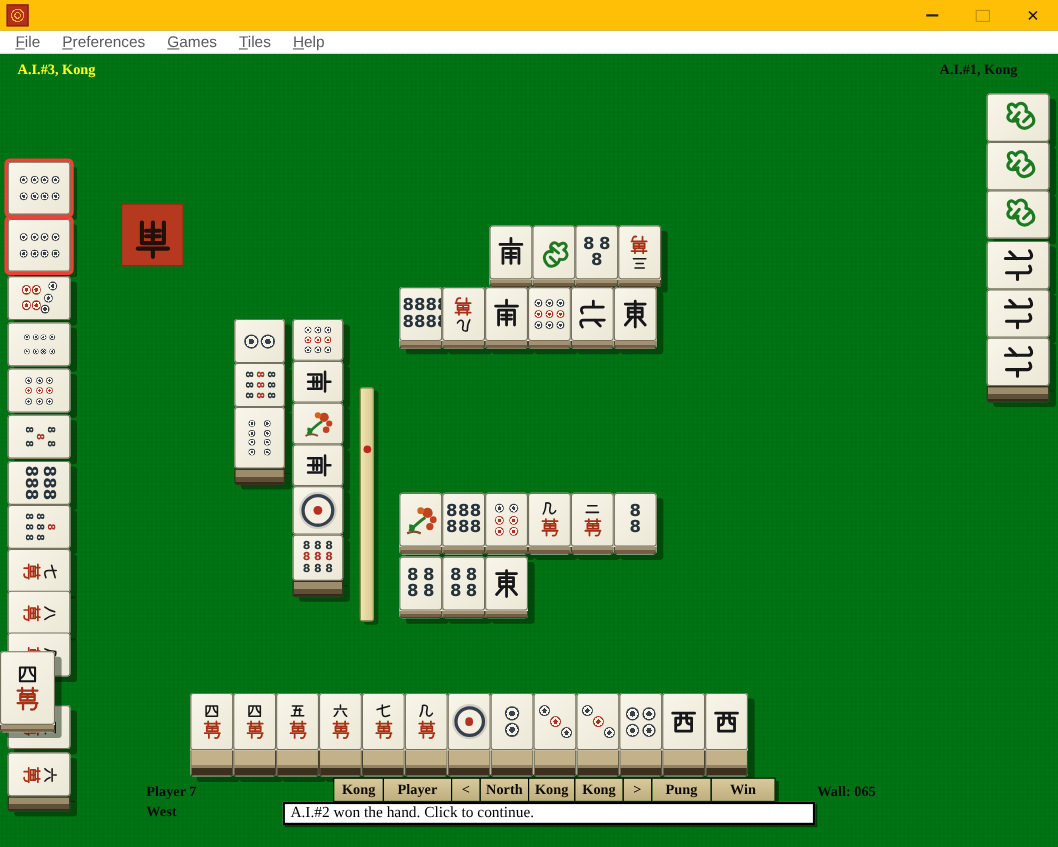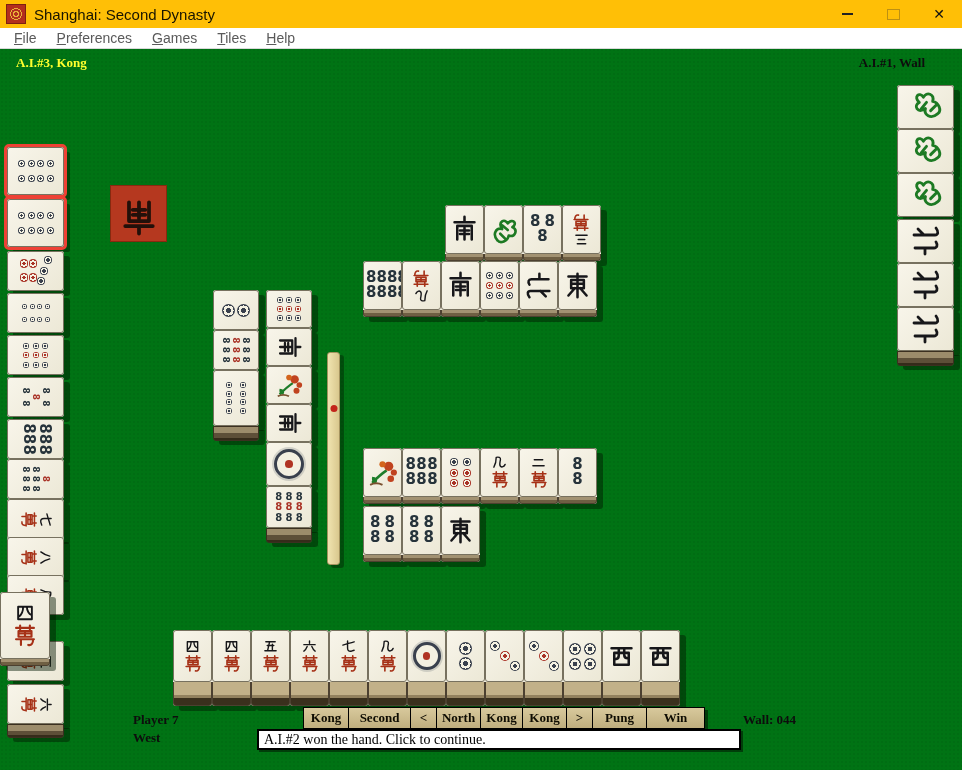--- a/index.html
+++ b/index.html
@@ -64,21 +64,20 @@
   .indicator{position:absolute;display:flex;align-items:center;justify-content:center;border:1px solid #87290f;box-sizing:border-box}
   .stick{position:absolute;border:1px solid #a4935f;border-radius:3px;box-sizing:border-box;
          background:linear-gradient(90deg,#f0e4b0,#d9c88e);box-shadow:4px 3px 0 rgba(0,22,0,.4)}
   .stick i{position:absolute;left:50%;transform:translateX(-50%);width:7px;height:7px;border-radius:50%;background:#c3251a}
 </style>
 </head>
 <body>
 
 <div class="titlebar">
   <div class="title-icon"></div>
-  <div class="title-text">Shanghai: Second Dynasty</div>
   <div class="win-controls">
     <div class="win-btn">
         <div class="min-glyph"></div>
       </div>
     <div class="win-btn">
         <div class="max-glyph"></div>
       </div>
     <div class="win-btn">
         <div class="close-glyph">✕</div>
       </div>
@@ -89,24 +88,24 @@
     <div class="menu-item"><u>F</u>ile</div>
     <div class="menu-item"><u>P</u>references</div>
     <div class="menu-item"><u>G</u>ames</div>
     <div class="menu-item"><u>T</u>iles</div>
     <div class="menu-item"><u>H</u>elp</div>
   </div>
 
 <div class="felt"></div>
 
 <div class="hud" style="left:16px;top:55px;color:#ffff2e">A.I.#3, Kong</div>
-<div class="hud" style="right:37px;top:55px">A.I.#1, Wall</div>
+<div class="hud" style="right:37px;top:55px">A.I.#1, Kong</div>
 <div class="hud" style="left:133px;top:712px">Player 7</div>
 <div class="hud" style="left:133px;top:730px">West</div>
-<div class="hud" style="left:743px;top:712px">Wall: 044</div>
+<div class="hud" style="left:743px;top:712px">Wall: 065</div>
 
 <div id="board">
     <div>
       <div class="tile hl" style="left: 7px; top: 147px; width: 57px; height: 48px;">
         <div class="face" style="height:48px">
           <div class="fc" style="width:40px;height:40px;transform:rotate(90deg)">
             <div class="dcol">
               <div class="drow">
                 <span class="dt" style="width:7px;height:7px;background:radial-gradient(circle,#39404d 0 28%,#f4f1e2 28% 55%,#39404d 55% 100%)"></span>
                 <span class="dt" style="width:7px;height:7px;background:radial-gradient(circle,#39404d 0 28%,#f4f1e2 28% 55%,#39404d 55% 100%)"></span>
@@ -1045,21 +1044,21 @@
           <path d="M16,2 V7 M5,8 H27 M8,12 V27 M24,12 V27 M8,12 H24 M16,14 V27 M11,17 H21 M11,21 H21" fill="none" stroke="#23100a" stroke-width="3" stroke-linecap="round" stroke-linejoin="round"></path>
         </svg></div>
     </div>
     <div class="stick" style="left: 327px; top: 352px; width: 13px; height: 213px;">
       <i style="top:52px"></i>
     </div>
   </div>
 
 <div class="btnrow" style="left:303px;top:707px" id="btnrow">
     <div class="abtn" style="width: 44px;">Kong</div>
-    <div class="abtn" style="width: 62px;">Second</div>
+    <div class="abtn" style="width: 62px;">Player</div>
     <div class="abtn" style="width: 26px;">&lt;</div>
     <div class="abtn" style="width: 44px;">North</div>
     <div class="abtn" style="width: 42px;">Kong</div>
     <div class="abtn" style="width: 44px;">Kong</div>
     <div class="abtn" style="width: 26px;">&gt;</div>
     <div class="abtn" style="width: 54px;">Pung</div>
     <div class="abtn" style="width: 58px;">Win</div>
   </div>
 
 <div class="statusbox" style="left:257px;top:729px;width:484px;height:21px">

